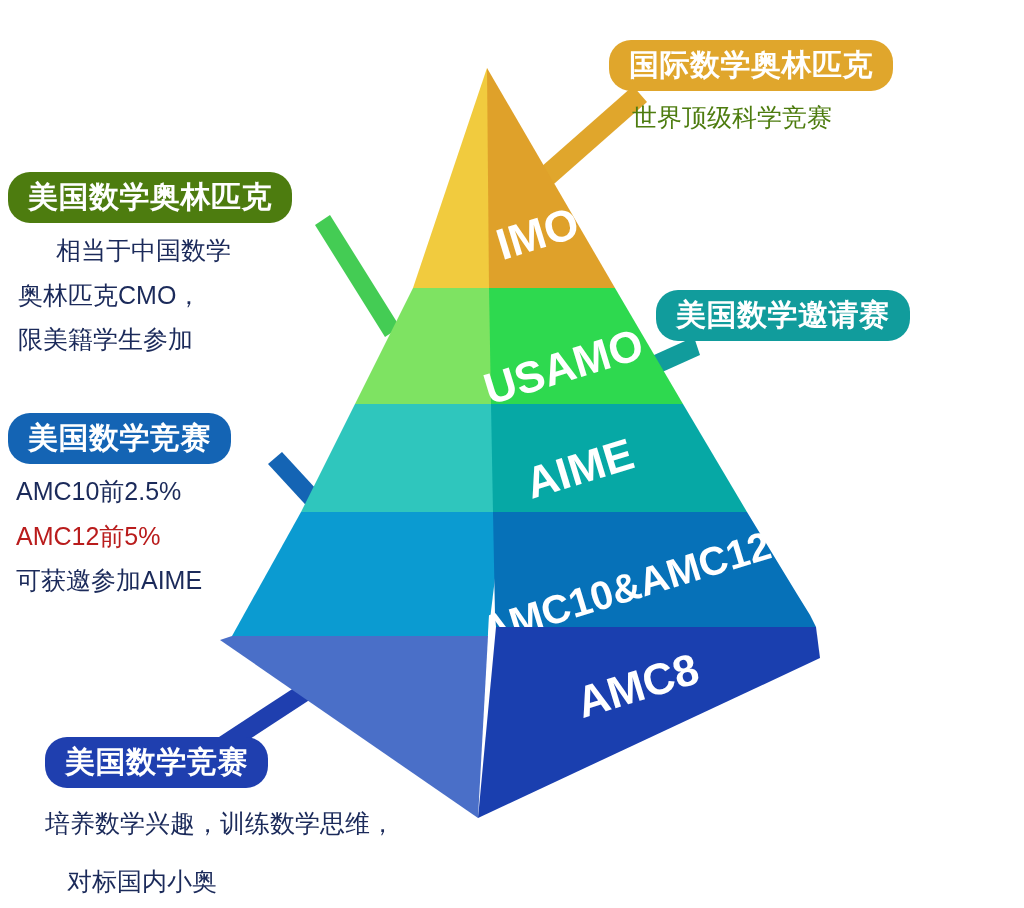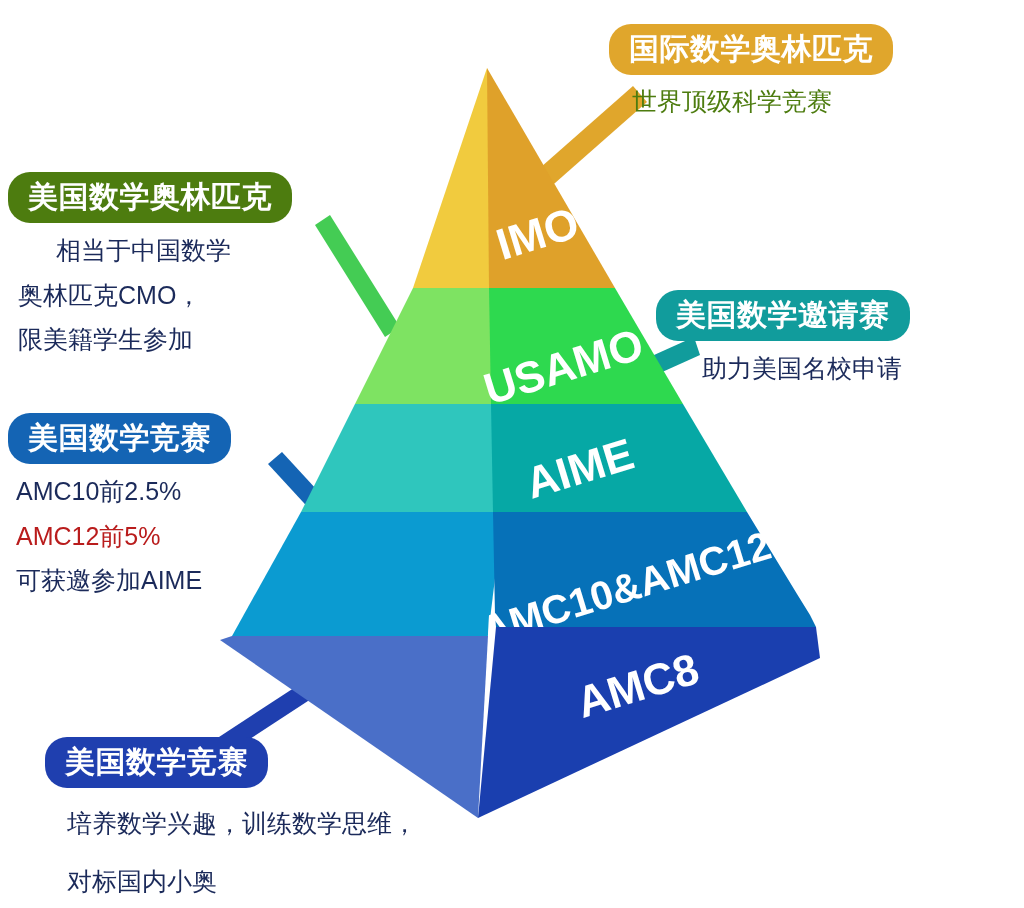--- a/index.html
+++ b/index.html
@@ -28,34 +28,34 @@
   .desc{
     color:#1b2a5a;
     font-size:25px;
     line-height:1.33;
     font-weight:500;
     white-space:nowrap;
   }
   .desc.spaced{line-height:1.75;font-size:25px;}
 
   
-  #c-imo{left:609px;top:24px;}
+  #c-imo{left:609px;top:40px;}
   #c-imo .desc{margin-top:10px;margin-left:23px;}
 
   #c-usamo{left:8px;top:172px;}
   #c-usamo .desc{margin-top:11px;margin-left:10px;}
 
   #c-aime{left:656px;top:290px;}
   #c-aime .desc{margin-top:11px;margin-left:46px;}
 
   #c-amc1012{left:8px;top:413px;}
   #c-amc1012 .desc{margin-top:11px;margin-left:8px;}
 
   #c-amc8{left:45px;top:737px;}
-  #c-amc8 .desc{margin-top:14px;margin-left:22px;}
+  #c-amc8 .desc{margin-top:14px;}
 
   .tier-label{
     fill:#ffffff;
     font-family:"Liberation Sans","DejaVu Sans",sans-serif;
     font-weight:bold;
     paint-order:stroke;
   }
 </style>
 </head>
 <body>
@@ -114,21 +114,20 @@
 
   <div class="callout" id="c-usamo">
     <div class="pill" style="background:#4d7c0f">美国数学奥林匹克</div>
     <div class="desc" style="color: rgb(27, 42, 90); margin-left: 48px;">相当于中国数学</div>
     <div class="desc" style="margin-left: 10px; color: rgb(27, 42, 90);">奥林匹克CMO，</div>
     <div class="desc" style="margin-left: 10px; color: rgb(27, 42, 90);">限美籍学生参加</div>
   </div>
 
   <div class="callout" id="c-aime">
     <div class="pill" style="background:#119C9C">美国数学邀请赛</div>
-    <div class="desc" style="color: rgb(27, 42, 90);">助力美国名校申请</div>
   </div>
 
   <div class="callout" id="c-amc1012">
     <div class="pill" style="background:#1464B4">美国数学竞赛</div>
     <div class="desc" style="color: rgb(27, 42, 90);">AMC10前2.5%</div>
     <div class="desc" style="margin-left: 8px; color: #b91c1c;">AMC12前5%</div>
     <div class="desc" style="margin-left: 8px; color: rgb(27, 42, 90);">可获邀参加AIME</div>
   </div>
 
   <div class="callout" id="c-amc8">

